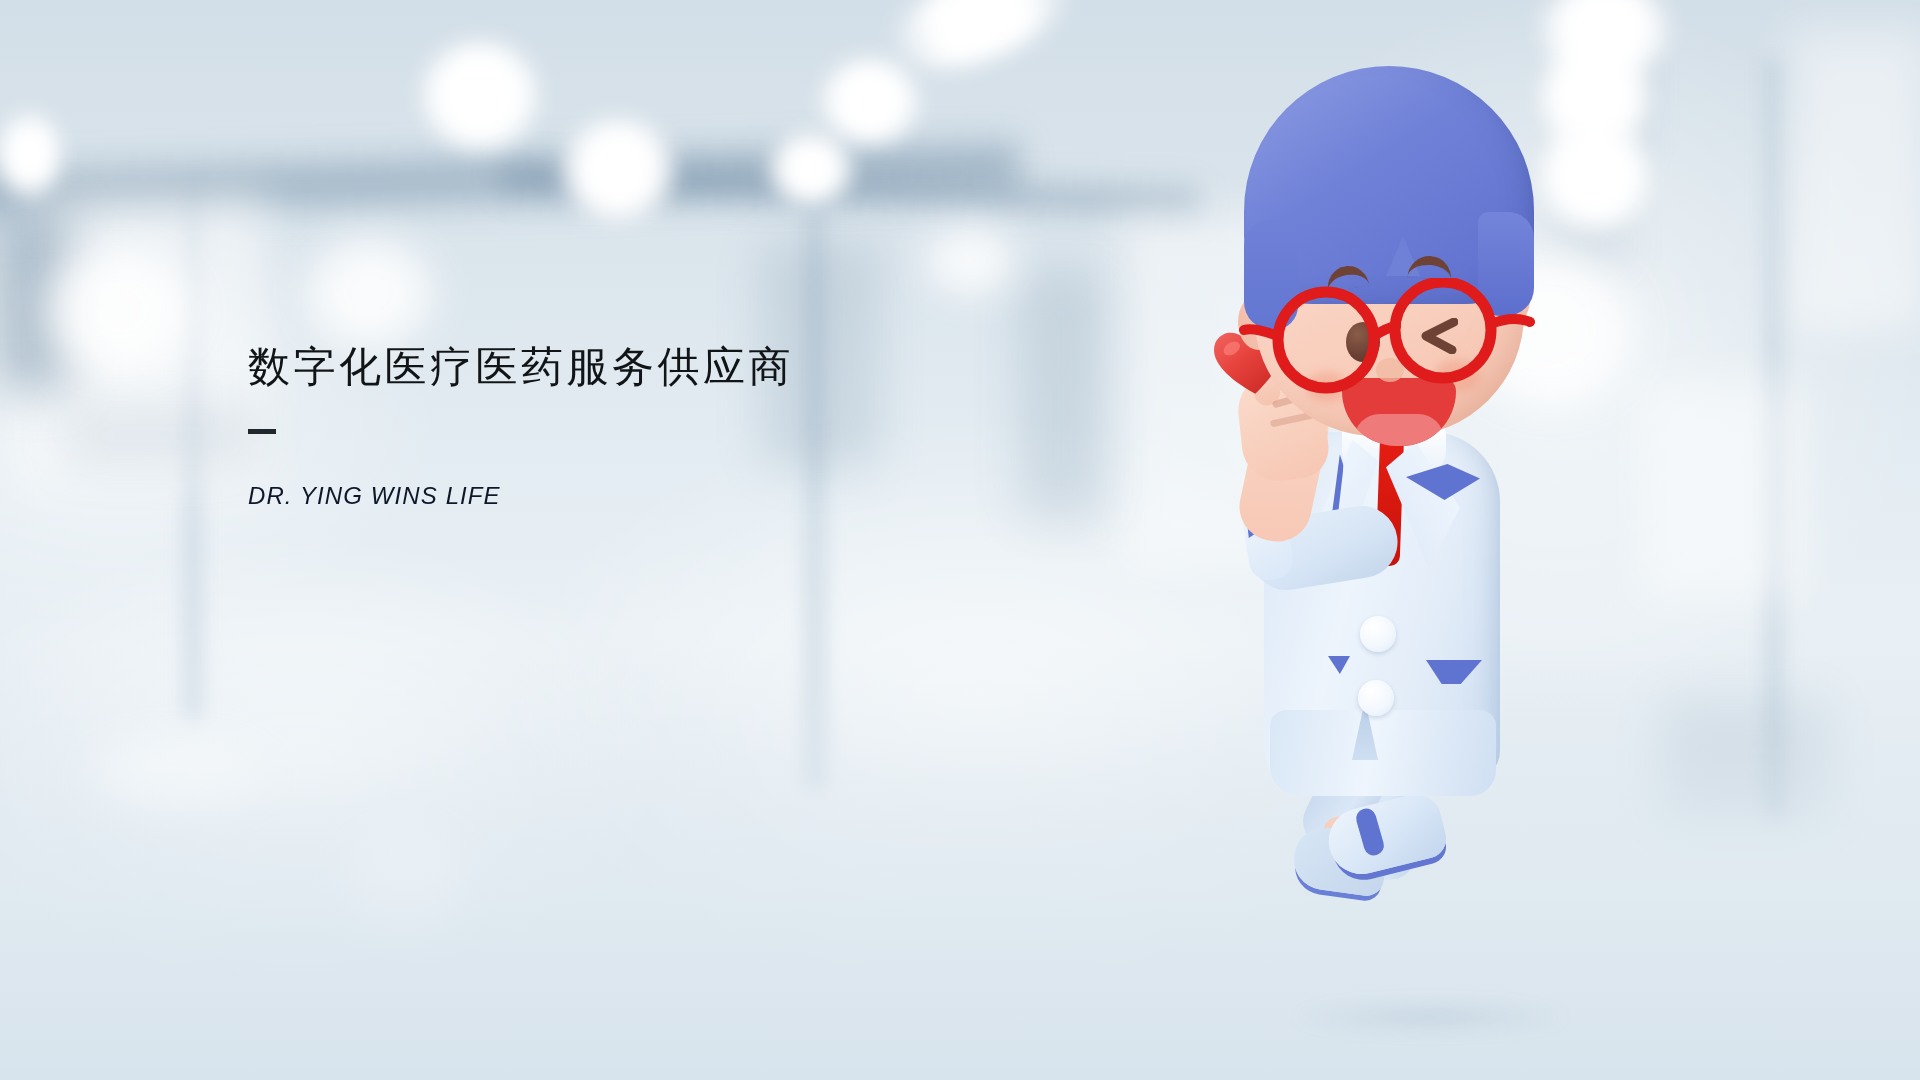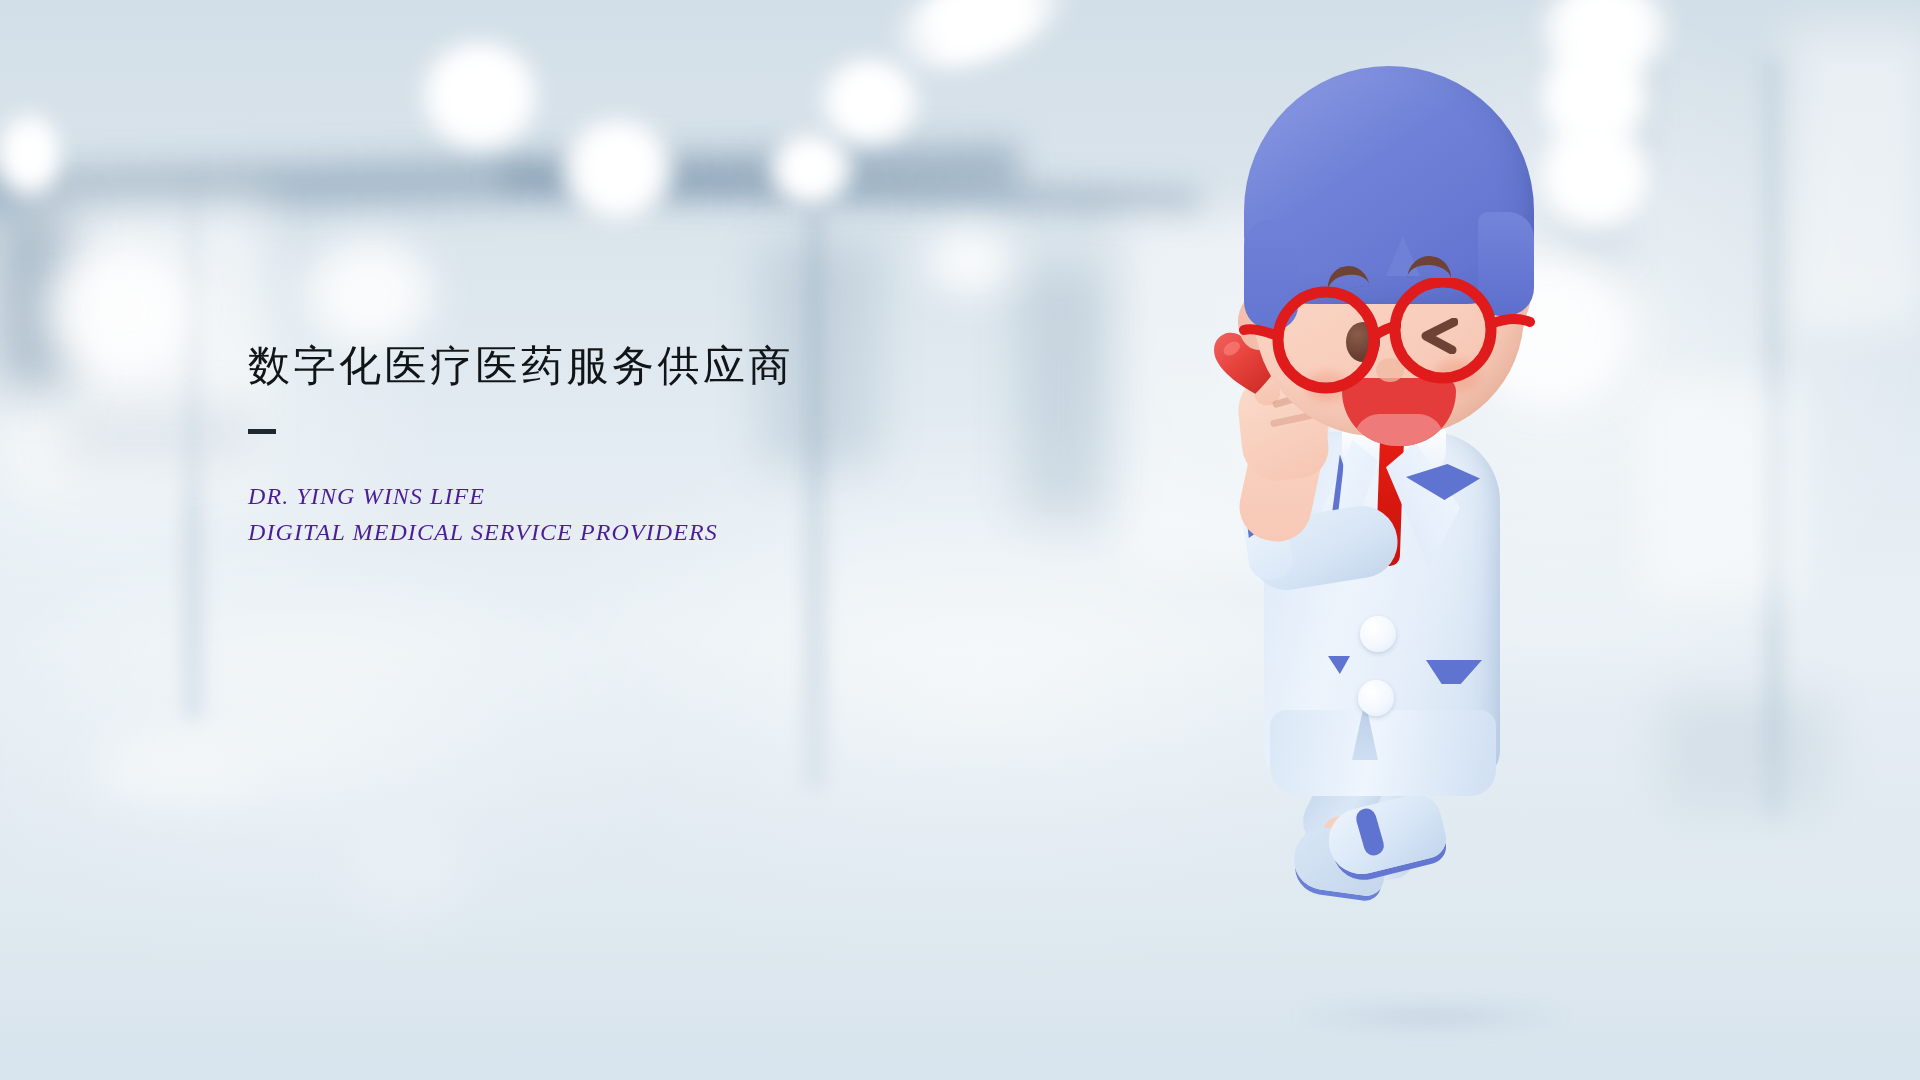--- a/index.html
+++ b/index.html
@@ -95,21 +95,20 @@
     width: 100%; height: 430px;
     background: linear-gradient(180deg, rgba(236,243,248,0) 0%, rgba(224,234,241,.75) 55%, rgba(216,228,237,.95) 100%);
   }
 
   
   .copy {
     position: absolute;
     left: 248px;
     top: 344px;
     width: 900px;
-    font-family: Liberation Serif, serif;
   }
   .headline {
     font-size: 42px;
     line-height: 1.08;
     color: #111517;
     letter-spacing: 3.5px;
     font-weight: 400;
     white-space: nowrap;
   }
   .slogan {
@@ -126,21 +125,21 @@
     width: 28px;
     height: 5px;
     background: #20282e;
   }
   .sub {
     margin-top: 44px;
   }
   .sub-line {
     font-size: 24px;
     line-height: 36px;
-    color: #4c1d95;
+    color: #0f172a;
     font-style: italic;
     font-weight: 500;
     letter-spacing: 1.1px;
     white-space: nowrap;
   }
 
   
   .character {
     position: absolute;
     left: 1210px;
@@ -456,21 +455,20 @@
   <div class="floor-glow"></div>
 
   <div class="copy">
     <div class="headline">数字化医疗医药服务供应商</div>
 
 
     <div class="divider"></div>
 
     <div class="sub">
       <div class="sub-line">DR. YING WINS LIFE</div>
-      <div class="sub-line">DIGITAL MEDICAL SERVICE PROVIDERS</div>
     </div>
   </div>
 
   <div class="ground-shadow"></div>
 
   <div class="character">
 
     <div class="ch leg-back"></div>
     <div class="ch leg-front"></div>
     <div class="ch ankle"></div>

